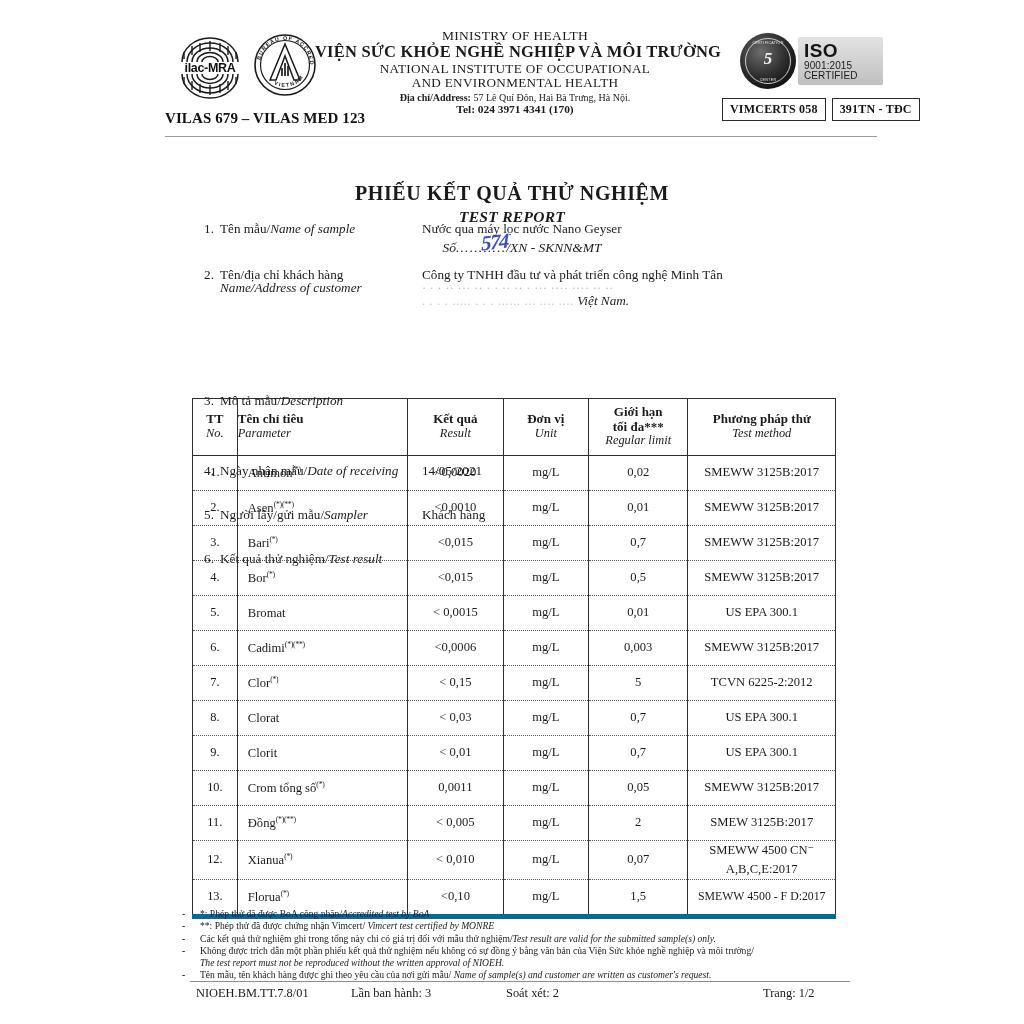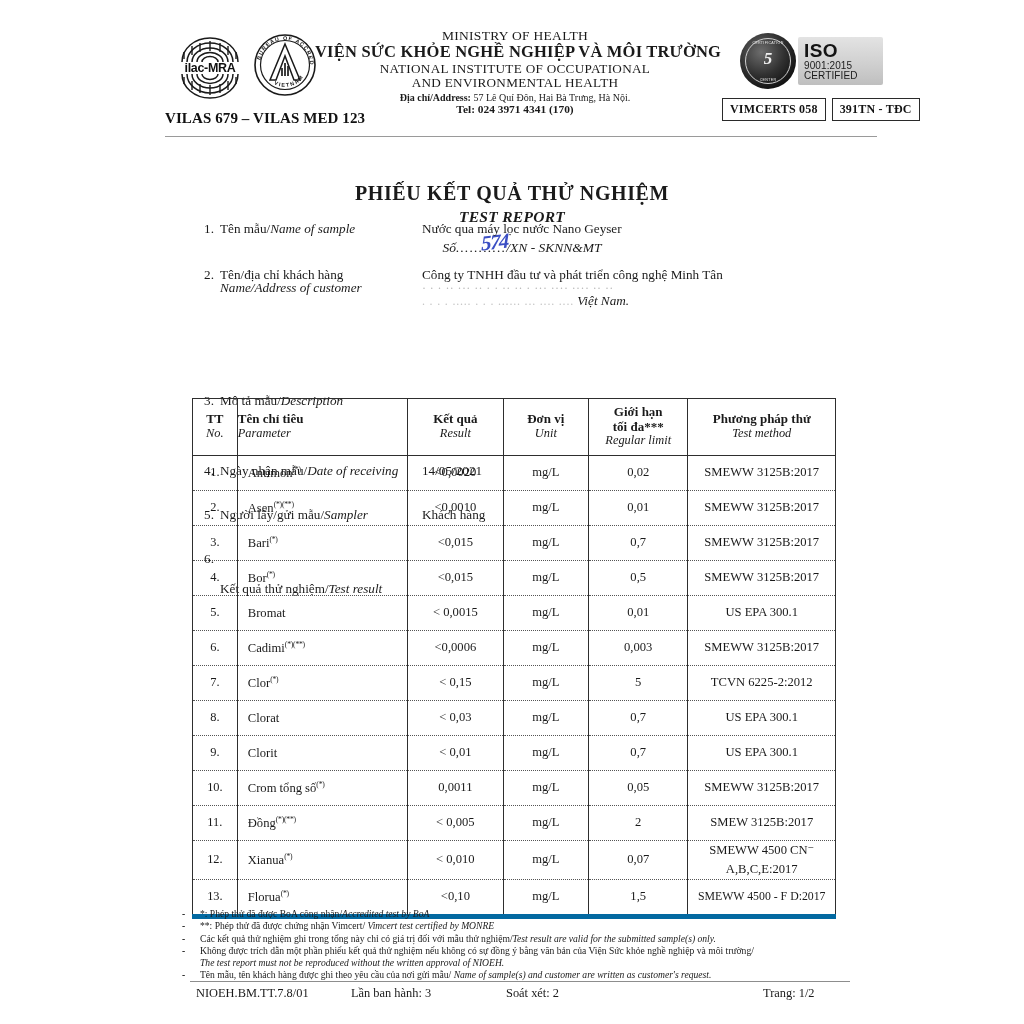--- a/index.html
+++ b/index.html
@@ -531,21 +531,21 @@
     </div>
 
     <div class="info-row" style="top:146px;height:22px;">
       <span class="info-num">5.</span>
       <span class="info-label"><span>Người lấy/gửi mẫu/</span><i>Sampler</i></span>
       <span class="info-value">Khách hàng</span>
     </div>
 
     <div class="info-row" style="top:168px;height:22px;">
       <span class="info-num">6.</span>
-      <span class="info-label" style="width:260px;margin-top:30px;"><span>Kết quả thử nghiệm/</span><i>Test result</i></span>
+      <span class="info-label" style="width:260px;"><span>Kết quả thử nghiệm/</span><i>Test result</i></span>
     </div>
   </div>
 
   <table class="result-table">
     <thead>
       <tr>
         <th class="col-no">
           <div>TT</div>
           <div class="en">No.</div>
         </th>

